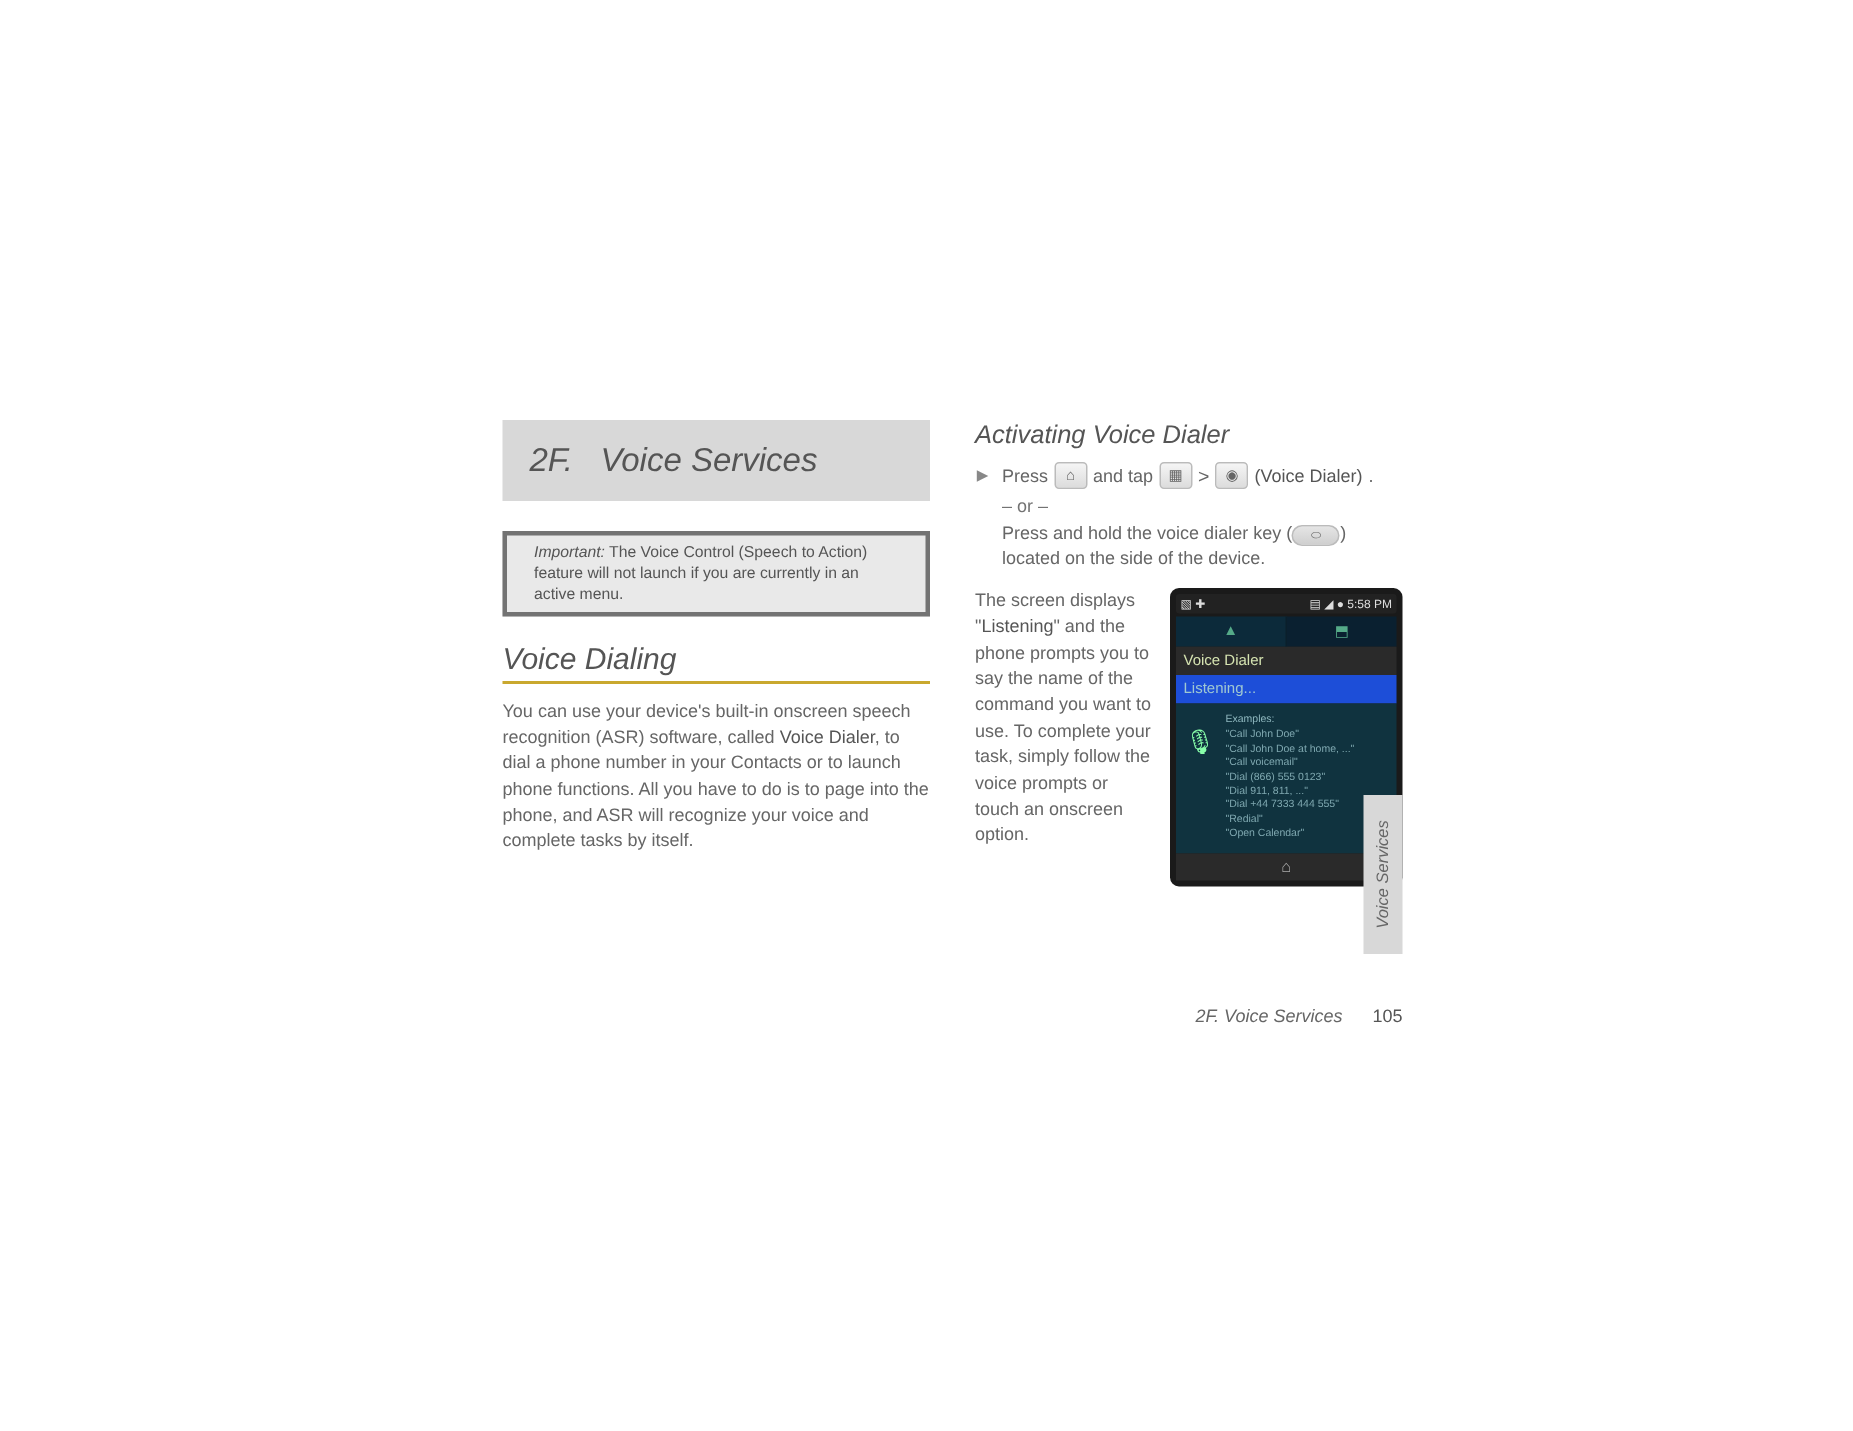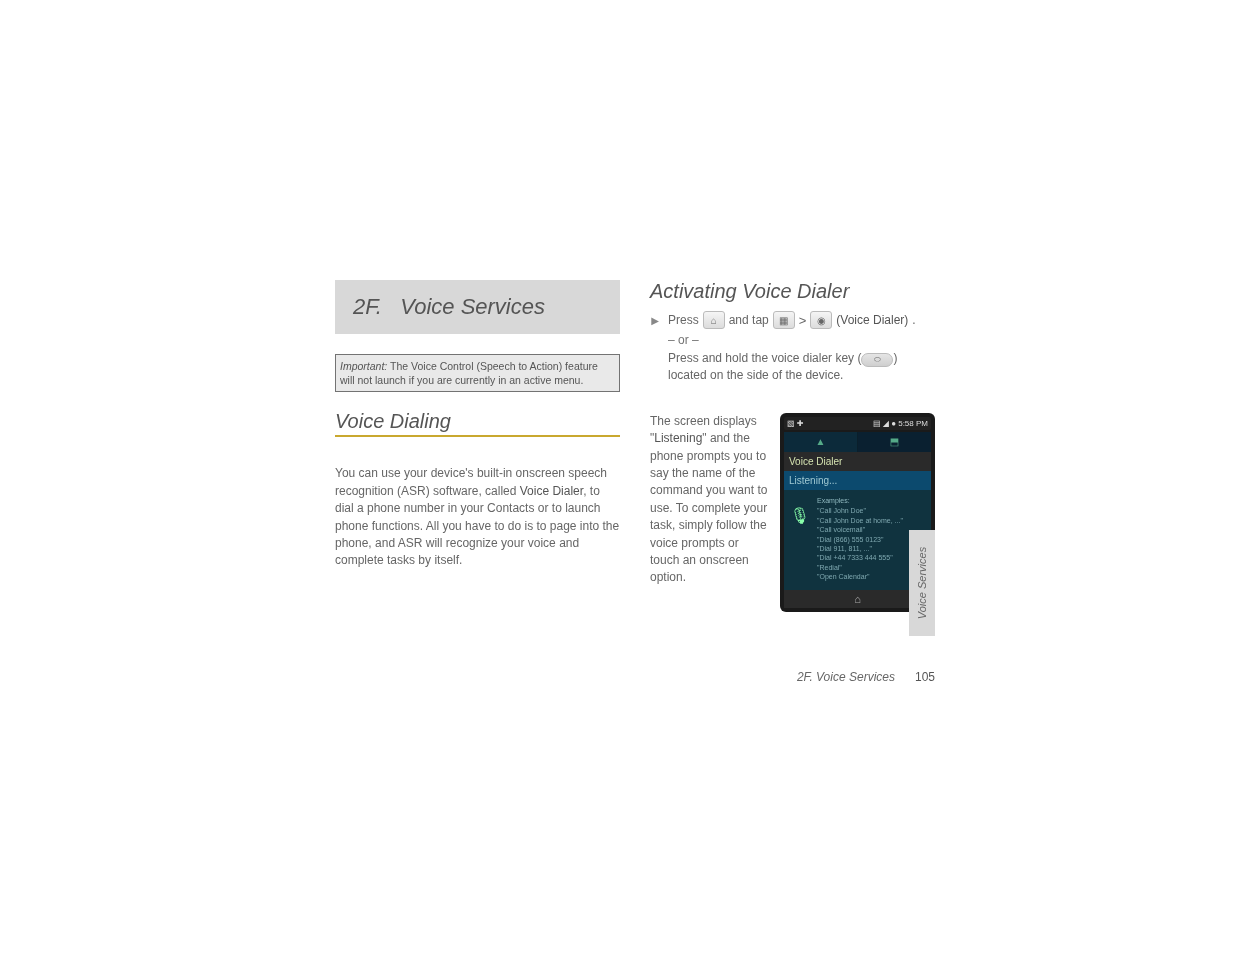--- a/index.html
+++ b/index.html
@@ -46,43 +46,43 @@
     }
     .toc li::before {
       content: "◆";
       position: absolute;
       left: 0;
       top: 1px;
       font-size: 7px;
       color: #888;
     }
     .important-box {
-      border: 1px solid #737373;
+      border: 3px solid #737373;
       background: #e9e9e9;
       font-size: 10.5px;
-      padding: 4px 4px;
+      padding: 4px 18px;
       color: #555;
       line-height: 1.35;
       margin-bottom: 18px;
     }
     .important-box .imp-label { font-style: italic; }
     .h2-rule {
       border-bottom: 2px solid #c9a82f;
       padding-bottom: 2px;
-      margin-bottom: 28px;
+      margin-bottom: 10px;
     }
     .h2 {
       font-style: italic;
       font-size: 20px;
       color: #555;
       font-weight: normal;
     }
     .h3 {
       font-style: italic;
-      font-size: 20px;
+      font-size: 17px;
       color: #555;
       font-weight: normal;
       margin-bottom: 8px;
     }
     .body-text {
       font-size: 12px;
       color: #666;
       line-height: 1.45;
     }
     .step-row {
@@ -133,21 +133,21 @@
     .or-text {
       font-size: 12px;
       color: #737373;
       margin: 3px 0 3px 18px;
     }
     .sub-step {
       font-size: 12px;
       color: #666;
       line-height: 1.45;
       margin-left: 18px;
-      margin-bottom: 28px;
+      margin-bottom: 10px;
     }
     .phone-text-wrap {
       display: flex;
       gap: 10px;
       align-items: flex-start;
     }
     .phone-text-wrap .body-text { flex: 1; }
     .phone-mock {
       width: 155px;
       background: #1a1a1a;
@@ -183,21 +183,21 @@
       font-size: 10px;
     }
     .phone-tab:last-child { border-right: none; background:#0a2030; }
     .phone-title {
       background: #2a2a2a;
       color: #d5e3b1;
       font-size: 10px;
       padding: 4px 5px;
     }
     .phone-listening {
-      background: #0c4a6e;
+      background: #1d4ed8;
       color: #9fc8d2;
       font-size: 10px;
       padding: 4px 5px;
     }
     .phone-content {
       background: #10333f;
       display: flex;
       gap: 6px;
       padding: 6px 5px 8px;
       min-height: 72px;

